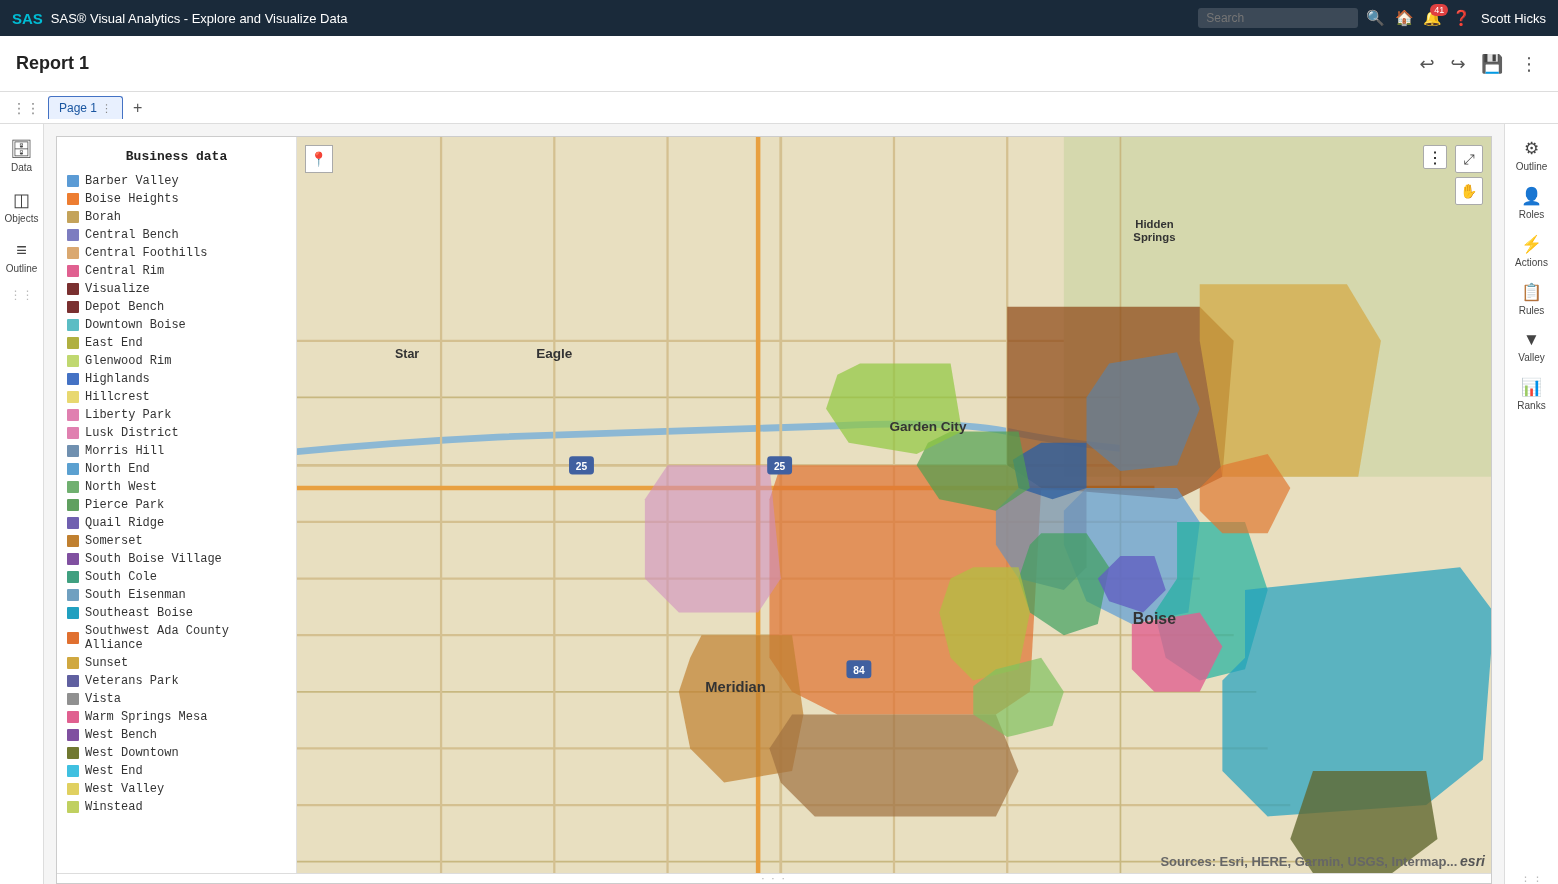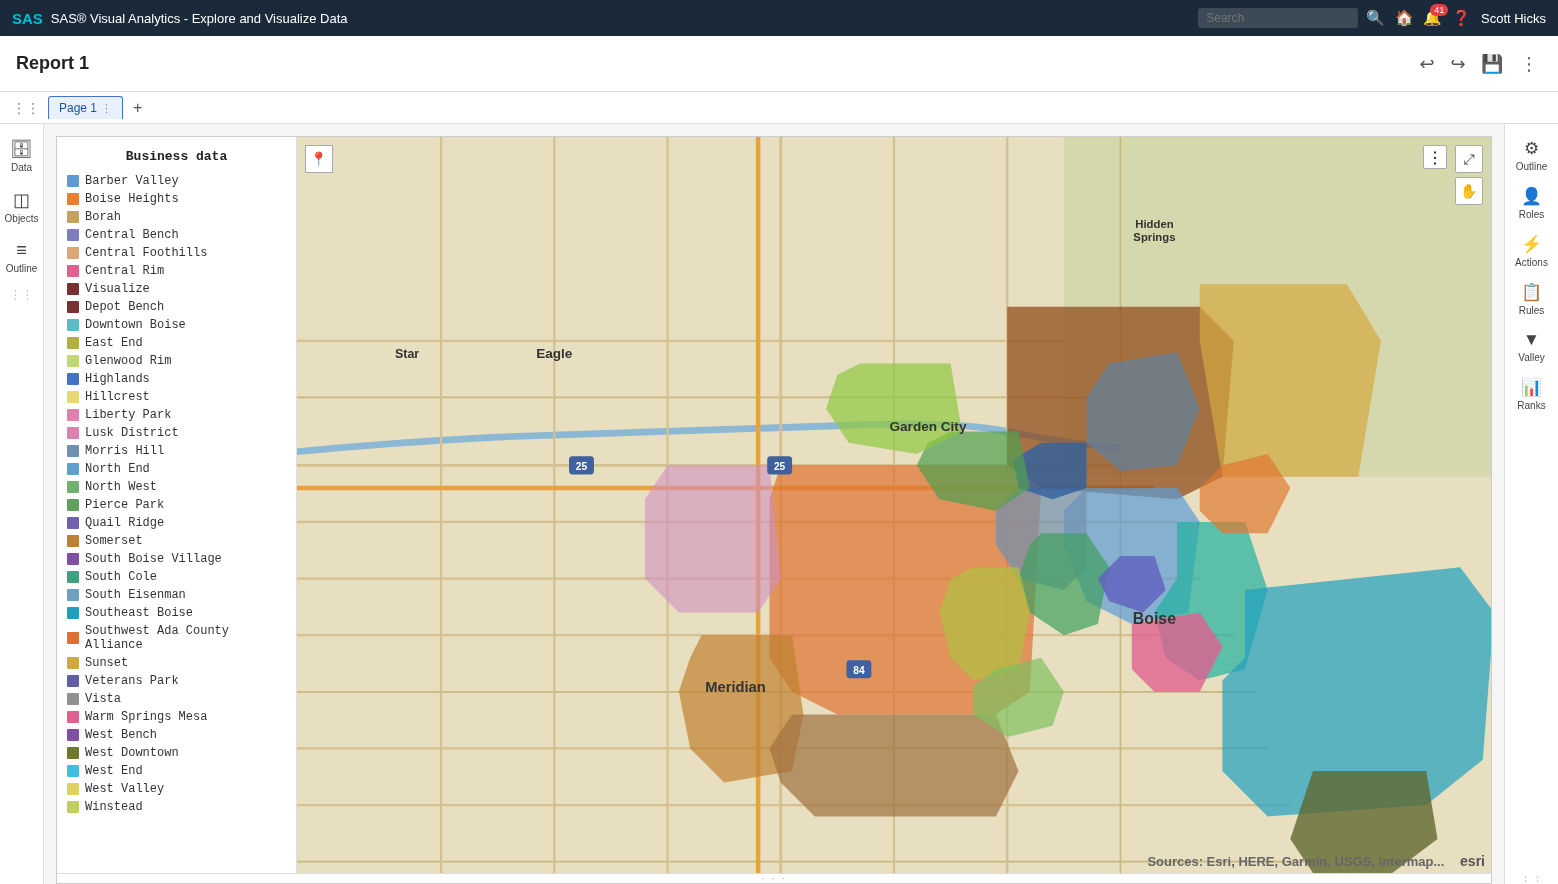--- a/index.html
+++ b/index.html
@@ -544,21 +544,21 @@
             <div class="map-btn">⤢</div>
             <div class="map-btn">✋</div>
           </div>
 
           
           <div style="position:absolute;top:8px;right:44px;background:#fff;border:1px solid #aaa;width:24px;height:24px;display:flex;align-items:center;justify-content:center;cursor:pointer;border-radius:2px;">⋮</div>
 
           
           <div class="esri-watermark">
             <span style="font-size:13px;color:#666;">Sources: Esri, HERE, Garmin, USGS, Intermap...</span>
-            <span style="font-size:14px;font-weight:bold;color:#555;margin-left:13px;">esri</span>
+            <span style="font-size:14px;font-weight:bold;color:#555;margin-left:0;font-style:italic;">esri</span>
           </div>
         </div>
 
       </div>
       <div class="bottom-handle">
         <span class="handle-dots">· · ·</span>
       </div>
     </div>
   </div>
 

